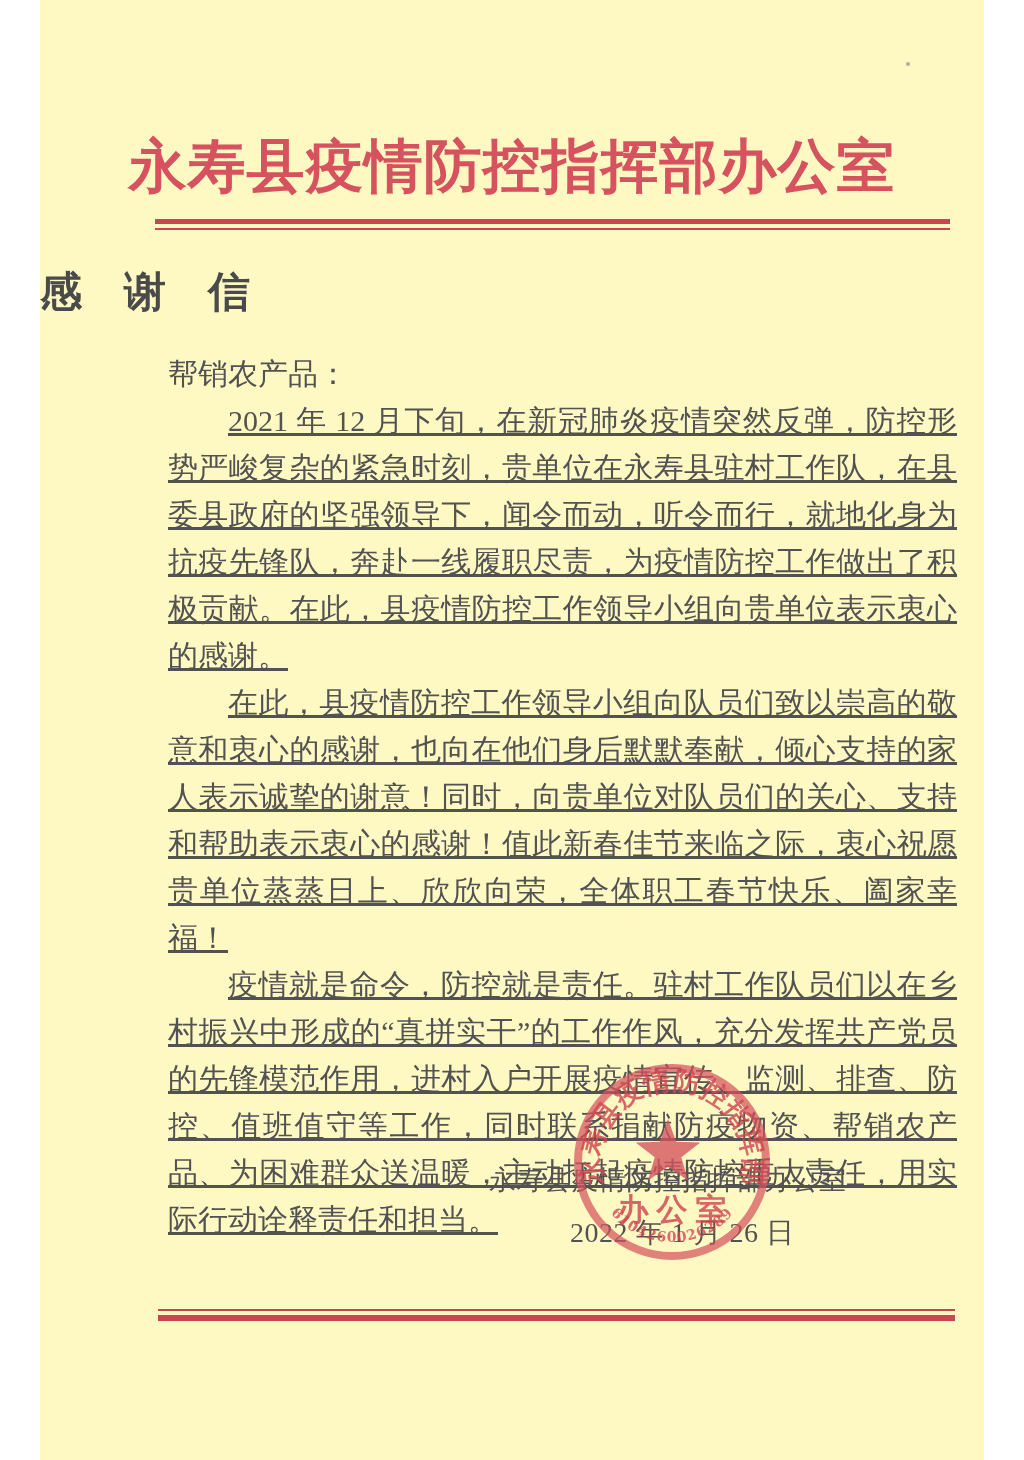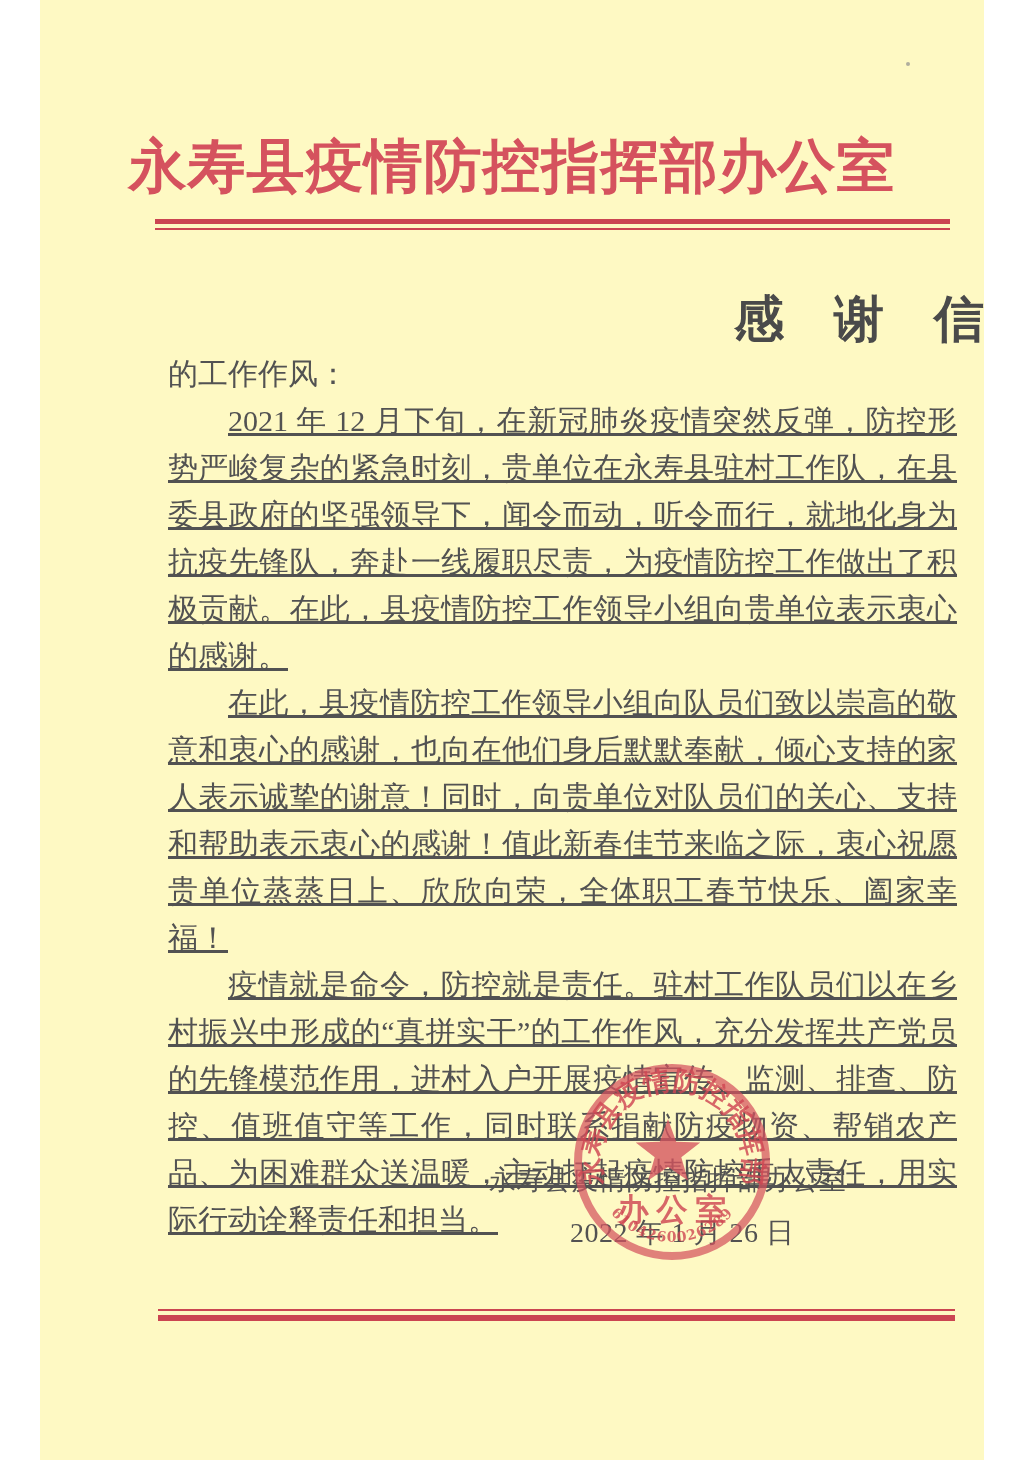--- a/index.html
+++ b/index.html
@@ -29,23 +29,23 @@
     white-space: nowrap;
   }
   
   .rule { position: absolute; left: 115px; width: 795px; background: #cb4551; }
   .rule-top-thick   { top: 219px; height: 5px; }
   .rule-top-thin    { top: 228px; height: 2px; }
   .rule-bottom-thin { top: 1309px; height: 2px; left: 118px; width: 797px; }
   .rule-bottom-thick{ top: 1315px; height: 6px; left: 118px; width: 797px; }
   
   .letter-title {
-    position: absolute; left: 0; right: 0; top: 286px;
-    text-align: right;
-    font-size: 50px; font-weight: 600;
+    position: absolute; left: 0; right: 0; top: 264px;
+    text-align: left;
+    font-size: 42px; font-weight: 600;
     color: #4a4a4a;
     white-space: nowrap;
   }
   
   .letter-body {
     position: absolute; left: 128px; top: 350px;
     width: 789px;
     font-size: 30px; line-height: 47px;
     color: #525252;
     text-align: justify;
@@ -85,21 +85,21 @@
   <div class="artifact-dot"></div>
 
   <h1 class="letterhead">永寿县疫情防控指挥部办公室</h1>
 
   <div class="rule rule-top-thick"></div>
   <div class="rule rule-top-thin"></div>
 
   <h2 class="letter-title">感　谢　信</h2>
 
   <div class="letter-body">
-    <p class="salutation">的工作作风：</p>
+    <p class="salutation">帮销农产品：</p>
     <p class="para">2021 年 12 月下旬，在新冠肺炎疫情突然反弹，防控形势严峻复杂的紧急时刻，贵单位在永寿县驻村工作队，在县委县政府的坚强领导下，闻令而动，听令而行，就地化身为抗疫先锋队，奔赴一线履职尽责，为疫情防控工作做出了积极贡献。在此，县疫情防控工作领导小组向贵单位表示衷心的感谢。</p>
     <p class="para">在此，县疫情防控工作领导小组向队员们致以崇高的敬意和衷心的感谢，也向在他们身后默默奉献，倾心支持的家人表示诚挚的谢意！同时，向贵单位对队员们的关心、支持和帮助表示衷心的感谢！值此新春佳节来临之际，衷心祝愿贵单位蒸蒸日上、欣欣向荣，全体职工春节快乐、阖家幸福！</p>
     <p class="para">疫情就是命令，防控就是责任。驻村工作队员们以在乡村振兴中形成的“真拼实干”的工作作风，充分发挥共产党员的先锋模范作用，进村入户开展疫情宣传、监测、排查、防控、值班值守等工作，同时联系捐献防疫物资、帮销农产品、为困难群众送温暖，主动扛起疫情防控重大责任，用实际行动诠释责任和担当。</p>
   </div>
 
   <div class="signature">永寿县疫情防控指挥部办公室</div>
 
   <div class="date">2022 年 1 月 26 日</div>
 
   <svg class="seal" viewBox="0 0 240 240" width="240" height="240" xmlns="http://www.w3.org/2000/svg">

